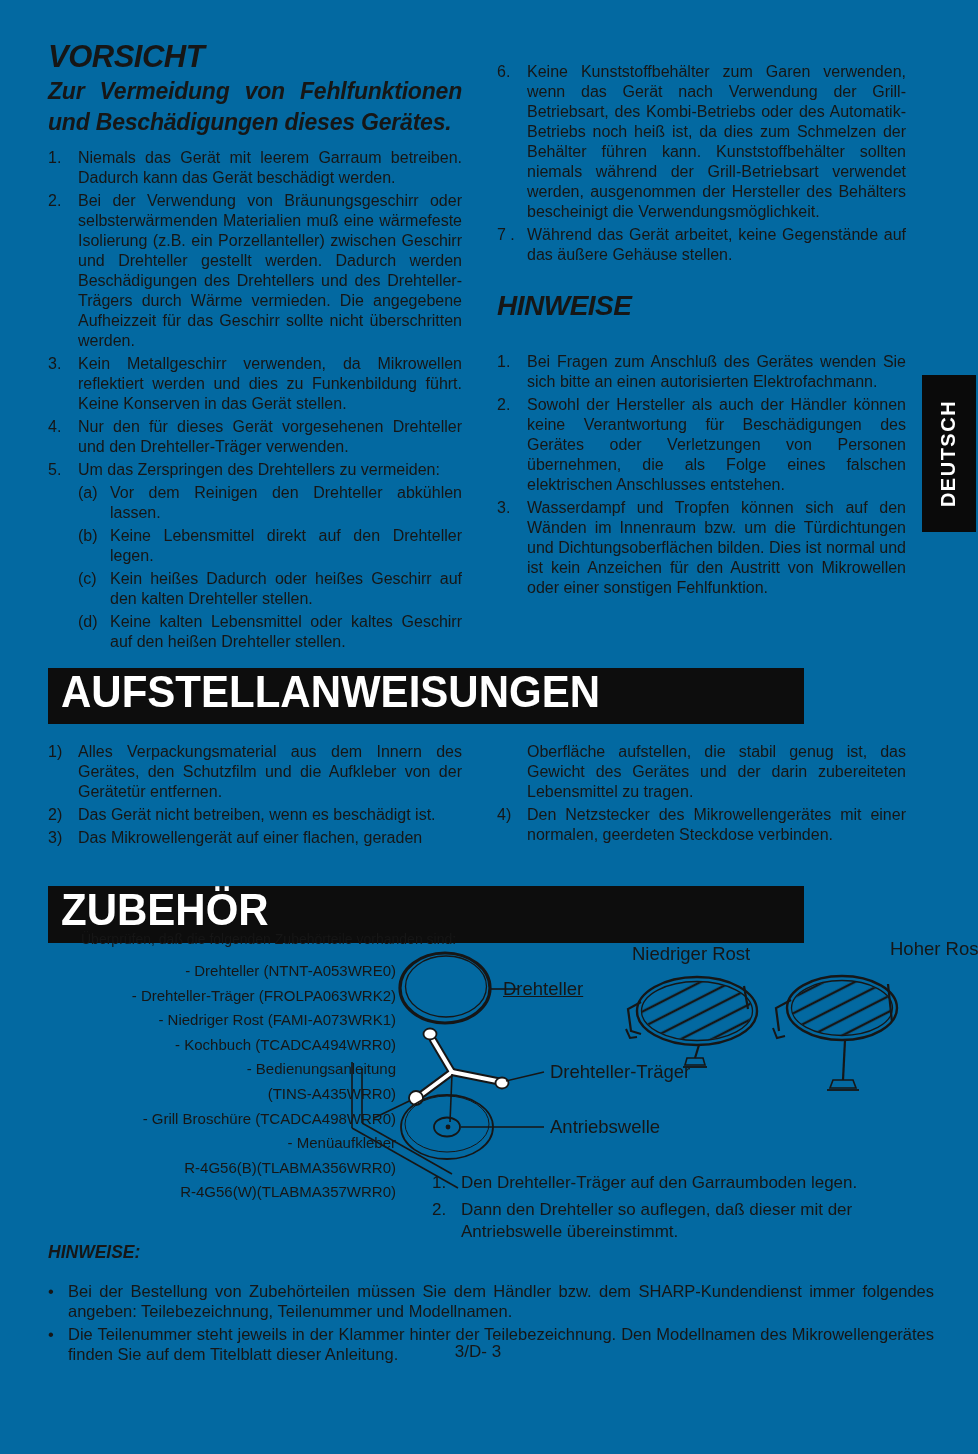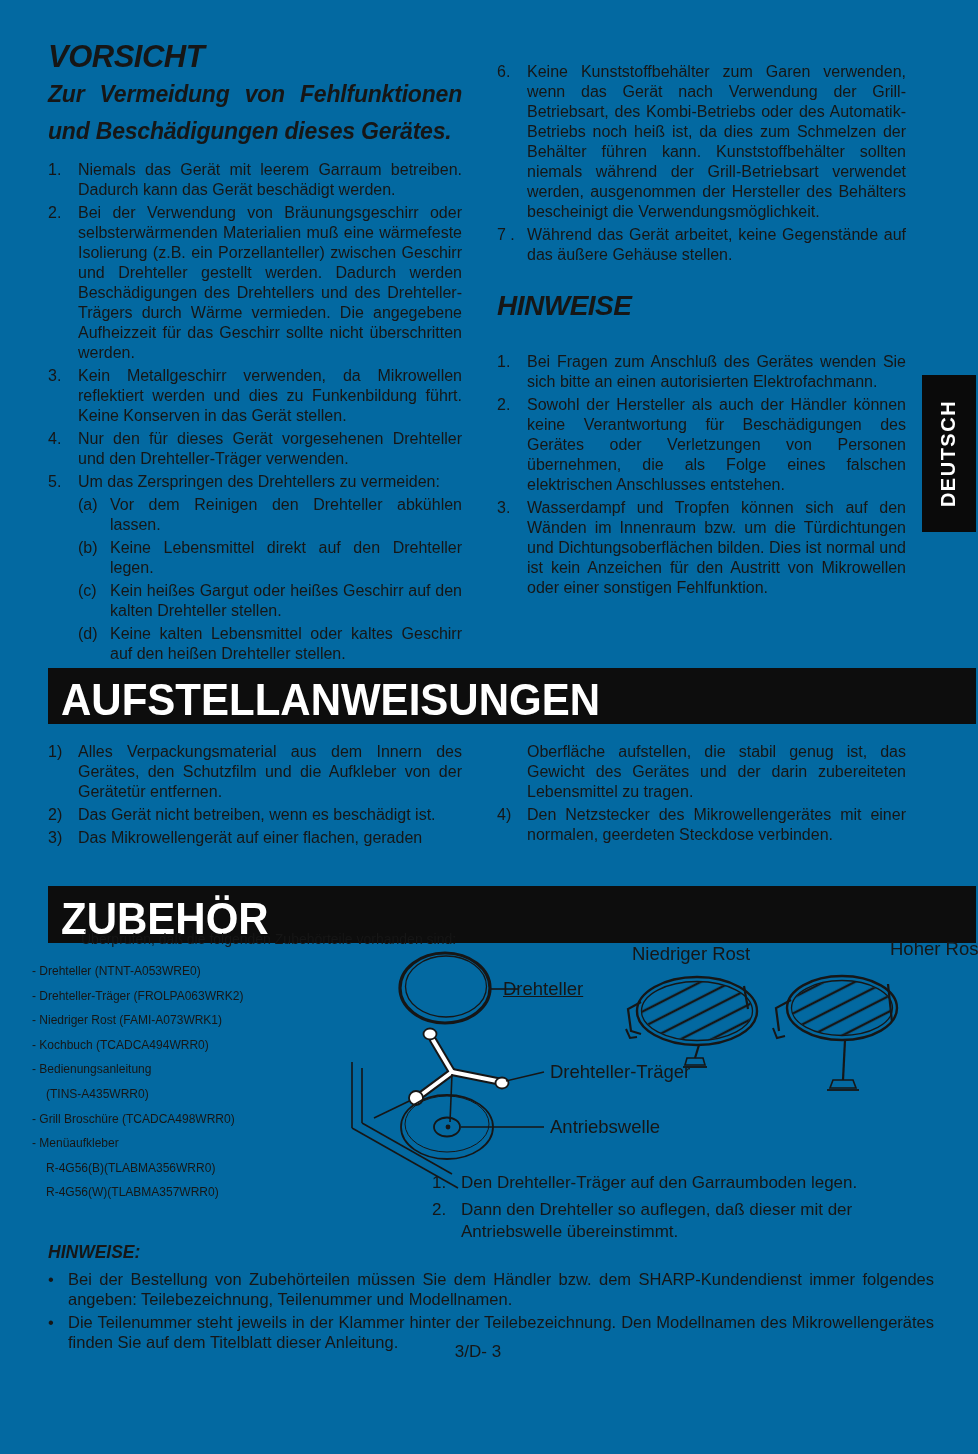--- a/index.html
+++ b/index.html
@@ -14,56 +14,56 @@
   .row{display:flex;margin-top:3px;}
   .row .n{flex:none;width:30px;}
   .row .t{flex:1;text-align:justify;}
   .sub{margin-left:30px;}
   .sub .n{width:32px;}
   h1.h-caution{
     margin:0;font-size:31px;line-height:34px;font-style:italic;font-weight:bold;
     letter-spacing:-0.5px;
   }
   .h-sub{
-    font-size:23px;line-height:37px;font-style:italic;font-weight:bold;
+    font-size:23px;line-height:31px;font-style:italic;font-weight:bold;
     text-align:justify;margin:2px 0 10px 0;letter-spacing:-0.2px;
   }
   .h-hinweise{
     margin:26px 0 31px 0;font-size:28px;line-height:30px;
     font-style:italic;font-weight:bold;letter-spacing:-0.5px;
   }
   
   .banner{
-    position:absolute;left:48px;width:928px;height:56px;background:#0d0d0d;
-    display:flex;align-items:flex-end;
+    position:absolute;left:48px;width:756px;height:56px;background:#0d0d0d;
+    display:flex;align-items:flex-start;
   }
   .banner span{
     color:#ffffff;font-weight:bold;font-size:42px;letter-spacing:0px;
     padding-left:13px;transform:scaleY(1.05);white-space:nowrap;
   }
   
   .tab{
     position:absolute;left:922px;top:375px;width:54px;height:157px;background:#0a0a0a;
     display:flex;align-items:center;justify-content:center;
   }
   .tab span{
     color:#ffffff;font-weight:bold;font-size:20px;letter-spacing:1.5px;
     transform:rotate(-90deg);white-space:nowrap;
   }
   
-  .acc-list{position:absolute;left:32px;top:959px;width:340px;font-size:12px;line-height:24.6px;}
+  .acc-list{position:absolute;left:56px;top:959px;width:340px;font-size:15px;line-height:24.6px;text-align:right;}
   .acc-list .ind{padding-left:14px;}
   .diagram-label{position:absolute;font-size:18.5px;white-space:nowrap;}
   .steps{position:absolute;left:432px;top:1172px;width:500px;font-size:17px;line-height:22px;}
   .steps .row{margin-top:5px;}
   .steps .n{width:29px;}
   .steps .t{text-align:left;}
   
   .notes{position:absolute;left:48px;top:1242px;width:886px;font-size:16.5px;line-height:20.5px;}
-  .notes .h{font-style:italic;font-weight:bold;font-size:17.5px;margin-bottom:6px;}
+  .notes .h{font-style:italic;font-weight:bold;font-size:17.5px;margin-bottom:18px;}
   .bullet-row{display:flex;margin-top:2px;}
   .bullet-row .b{flex:none;width:20px;text-align:left;}
   .bullet-row .t{flex:1;text-align:justify;}
   .footer{position:absolute;left:48px;top:1342px;width:860px;text-align:center;font-size:17px;}
   svg.overlay{position:absolute;left:0;top:0;pointer-events:none;}
 </style>
 </head>
 <body>
 
 <div class="page">
@@ -96,21 +96,21 @@
       <div class="row">
         <span class="n">(a)</span>
         <span class="t">Vor dem Reinigen den Drehteller abkühlen lassen.</span>
       </div>
       <div class="row">
         <span class="n">(b)</span>
         <span class="t">Keine Lebensmittel direkt auf den Drehteller legen.</span>
       </div>
       <div class="row">
         <span class="n">(c)</span>
-        <span class="t">Kein heißes Gargut oder heißes Geschirr auf den kalten Drehteller stellen.</span>
+        <span class="t">Kein heißes Dadurch oder heißes Geschirr auf den kalten Drehteller stellen.</span>
       </div>
       <div class="row">
         <span class="n">(d)</span>
         <span class="t">Keine kalten Lebensmittel oder kaltes Geschirr auf den heißen Drehteller stellen.</span>
       </div>
     </div>
   </div>
 
   <div class="col body-txt" style="left:497px;top:62px;width:409px;">
     <div class="row" style="margin-top:0;">

